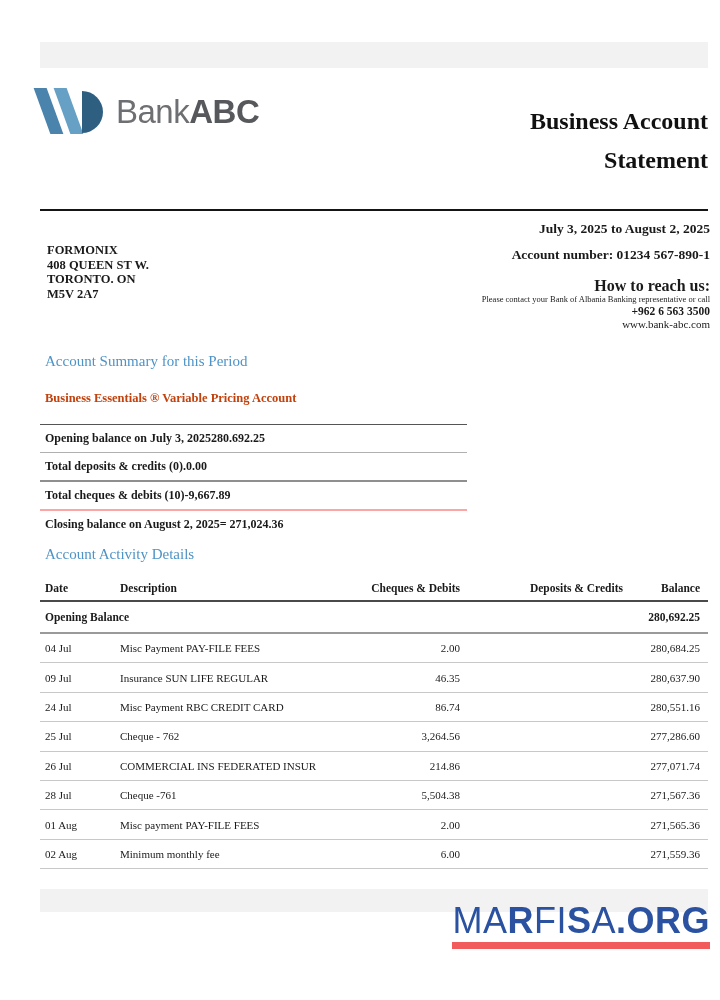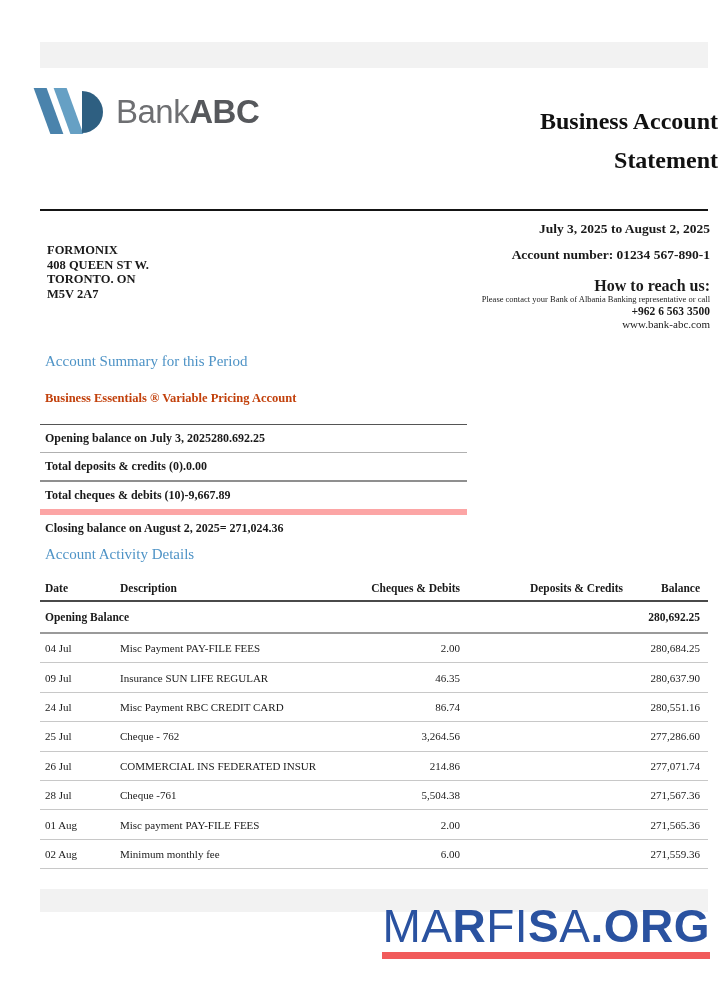--- a/index.html
+++ b/index.html
@@ -18,21 +18,21 @@
   .logo-mark .stroke{position:absolute;top:0;width:13px;height:46px;transform:skewX(20deg);}
   .logo-mark .s1{left:2px;background:#4a83ac;}
   .logo-mark .s2{left:22px;background:#66a0c4;}
   .logo-mark .disc{position:absolute;left:42px;top:3px;width:21px;height:42px;background:#2e5f81;
                    border-radius:0 21px 21px 0 / 0 21px 21px 0;}
   .logo-text{font-family:Liberation Sans, sans-serif;font-size:33px;letter-spacing:-0.5px;white-space:nowrap;}
   .logo-text .bank{color:#6e6f72;font-weight:400;}
   .logo-text .abc{color:#56585c;font-weight:700;}
 
   
-  .doc-title{top:102px;right:2px;text-align:right;font-weight:700;font-size:24px;line-height:39px;color:#111;}
+  .doc-title{top:102px;right:12px;text-align:right;font-weight:700;font-size:24px;line-height:39px;color:#111;}
 
   
   .rule{top:209px;left:40px;width:668px;height:2px;background:#151515;}
 
   
   .info{top:221px;right:10px;text-align:right;}
   .info .period{font-weight:700;font-size:13.5px;margin-bottom:10px;}
   .info .acct{font-weight:700;font-size:13.5px;margin-bottom:16px;}
   .info .reach-head{font-weight:700;font-size:16px;line-height:14px;}
   .info .reach-note{font-size:8.5px;color:#222;line-height:12px;}
@@ -48,37 +48,37 @@
   .activity-head{top:546px;}
   .product{top:391px;left:45px;font-weight:700;font-size:12.5px;color:#c2410c;}
 
   
   .summary{top:424px;left:40px;width:427px;}
   .summary .srow{display:flex;justify-content:flex-start;align-items:center;height:27px;
                  font-weight:700;font-size:12px;}
   .summary .srow:nth-child(1){border-top:1px solid #555;}
   .summary .srow:nth-child(2){border-top:1px solid #b0b0b0;}
   .summary .srow:nth-child(3){border-top:2px solid #8f8f8f;}
-  .summary .srow:nth-child(4){border-top:6px solid #fca5a5;}
+  .summary .srow:nth-child(4){border-top:2px solid #fca5a5;}
   .summary .lab{padding-left:5px;}
   .summary .val{padding-right:3px;text-align:right;}
 
   
   .activity{top:575px;left:40px;width:668px;border-collapse:collapse;table-layout:fixed;}
   .activity td{padding:0;vertical-align:middle;font-size:11px;overflow:hidden;white-space:nowrap;}
   .activity .hdr td{font-weight:700;font-size:11.5px;height:25px;border-bottom:2px solid #4a4a4a;}
   .activity .open td{font-weight:700;font-size:11.5px;height:30px;border-bottom:2px solid #9a9a9a;}
   .activity .row td{height:28.4px;border-bottom:1px solid #c8c8c8;}
   .activity .cl{padding-left:5px;text-align:left;}
   .activity .cr{text-align:right;padding-right:2px;}
   .activity .bal{text-align:right;padding-right:8px;}
 
   
   .watermark{top:902px;right:10px;text-align:right;}
-  .wm-text{display:inline-block;font-family:"Liberation Sans", sans-serif;font-size:46px;line-height:1.05;
+  .wm-text{display:inline-block;font-family:"Liberation Sans", sans-serif;font-size:36px;line-height:1.05;
            letter-spacing:0.5px;color:#2a52a0;white-space:nowrap;text-align:right;}
   .wm-underline{height:7px;background:#f15b5b;margin-top:2px;width:100%;}
 </style>
 </head>
 <body>
 
 <div>
 
   <div class="abs gray-bar top-bar"></div>
 

